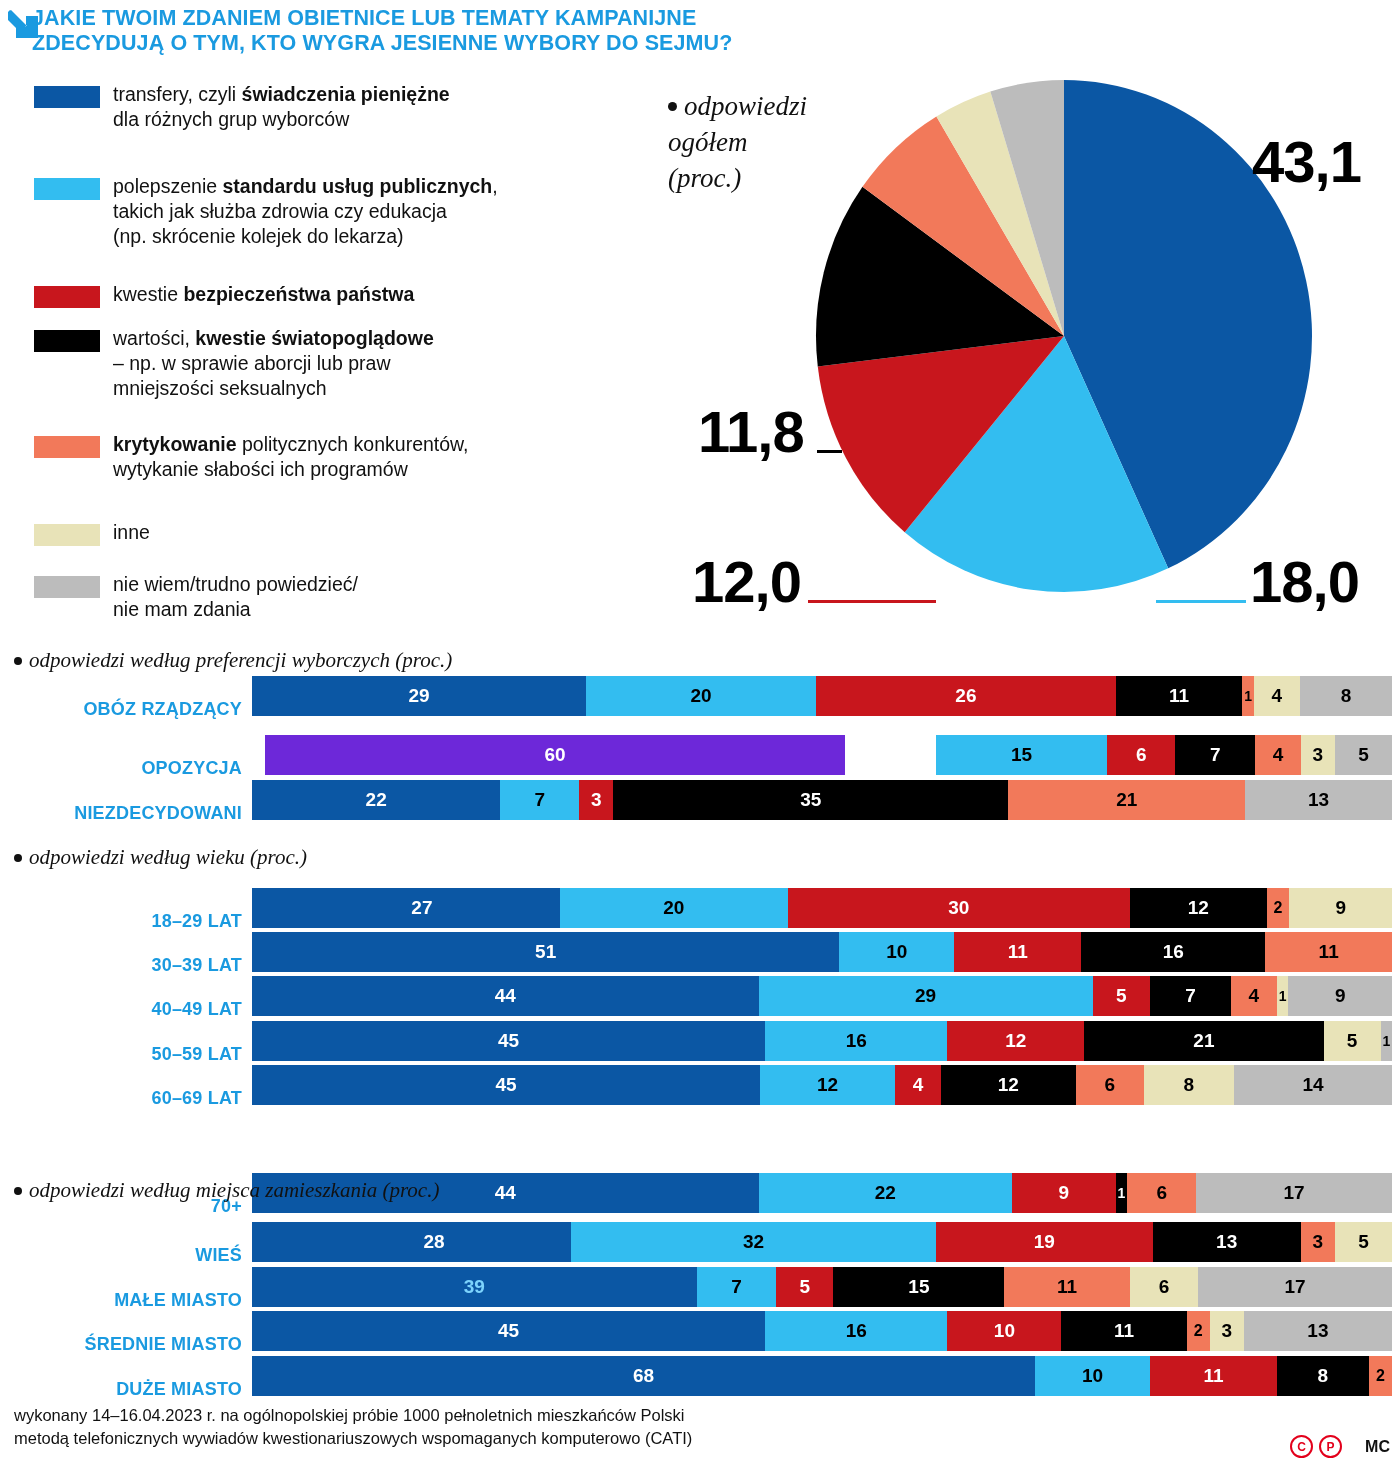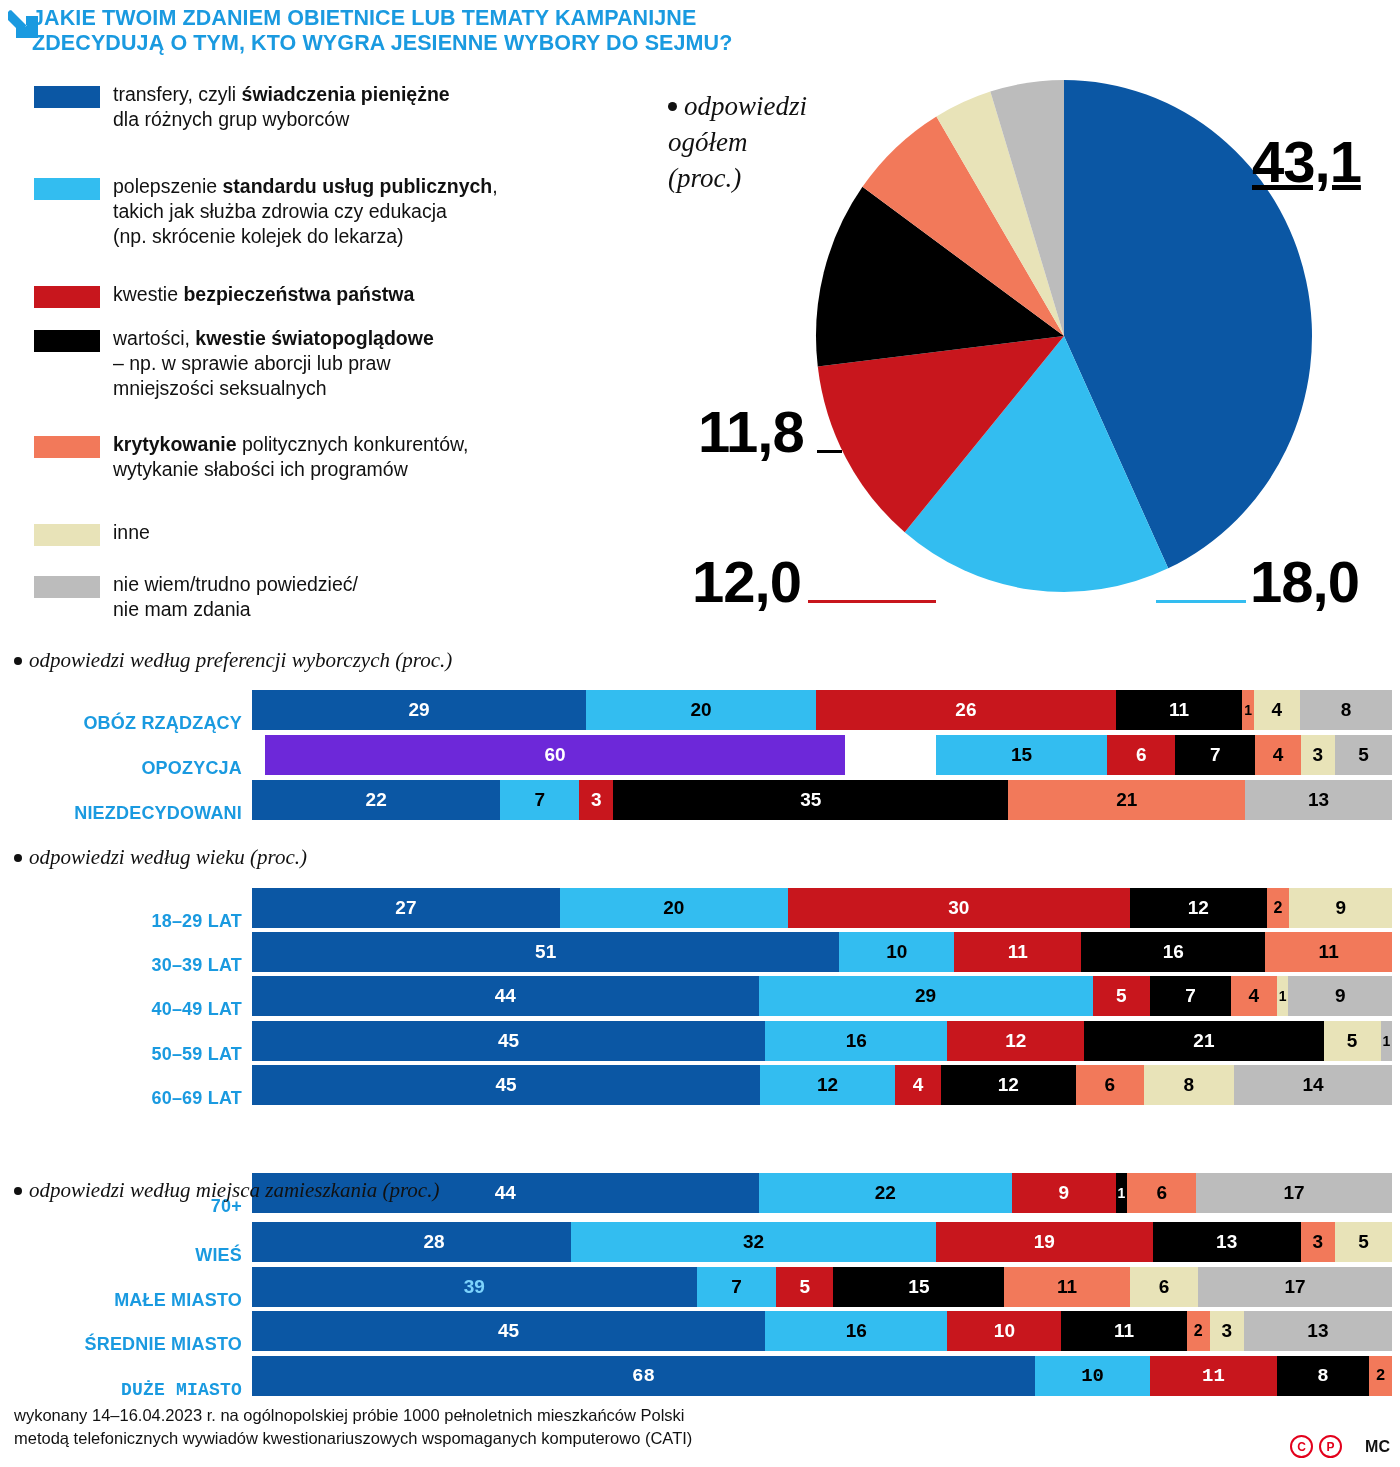--- a/index.html
+++ b/index.html
@@ -146,39 +146,39 @@
   <svg class="pie-svg" id="pie-svg" width="540" height="520" viewBox="0 0 540 520">
       <path d="M256,258 L256,2 A248,256 0 0 1 360.1812606461279,490.316012682526 Z" fill="#0b57a4"></path>
       <path d="M256,258 L360.1812606461279,490.316012682526 A248,256 0 0 1 96.72134201220697,454.2222097431935 Z" fill="#33bdf0"></path>
       <path d="M256,258 L96.72134201220697,454.2222097431935 A248,256 0 0 1 9.765114066686209,288.4888729842865 Z" fill="#c8161d"></path>
       <path d="M256,258 L9.765114066686209,288.4888729842865 A248,256 0 0 1 54.45184722059287,108.83123720484429 Z" fill="#000000"></path>
       <path d="M256,258 L54.45184722059287,108.83123720484429 A248,256 0 0 1 128.4189956221867,38.47317601442484 Z" fill="#f2795a"></path>
       <path d="M256,258 L128.4189956221867,38.47317601442484 A248,256 0 0 1 182.33368776889574,13.554676544859262 Z" fill="#e8e3b8"></path>
       <path d="M256,258 L182.33368776889574,13.554676544859262 A248,256 0 0 1 256.0000000000004,2 Z" fill="#bcbcbc"></path>
     </svg>
   <div id="pie-labels">
-      <div class="pie-label big" style="left: 592px; top: 58px; text-decoration: underline;">43,1</div>
+      <div class="pie-label big" style="left: 592px; top: 58px;">43,1</div>
       <div class="leader" style="left: 497px; top: 110px; width: 90px; background: rgb(11, 87, 164);"></div>
       <div class="pie-label big" style="left: 590px; top: 478px;">18,0</div>
       <div class="leader" style="left: 496px; top: 530px; width: 90px; background: rgb(51, 189, 240);"></div>
       <div class="pie-label big" style="left: 32px; top: 478px;">12,0</div>
       <div class="leader" style="left: 148px; top: 530px; width: 128px; background: rgb(200, 22, 29);"></div>
       <div class="pie-label big" style="left: 38px; top: 328px;">11,8</div>
       <div class="leader" style="left: 157px; top: 380px; width: 25px; background: rgb(0, 0, 0);"></div>
       <div class="pie-label small" style="left: 190px; top: 258px;">6,5</div>
       <div class="pie-label small" style="left: 195px; top: 196px;">3,8</div>
       <div class="pie-label small" style="left: 210px; top: 153px;">4,8</div>
     </div>
 </div>
 
 <div class="section-head" style="top:648px">
   <span class="dot"></span><span>odpowiedzi według preferencji wyborczych (proc.)</span>
 </div>
 <div id="bars-preferencje">
-    <div class="row" style="top: 690px;">
+    <div class="row" style="top: 676px;">
       <div class="row-label">OBÓZ RZĄDZĄCY</div>
       <div class="bar">
         <div class="seg" style="left: 0px; width: 333.939px; background: rgb(11, 87, 164); color: rgb(255, 255, 255);">29</div>
         <div class="seg" style="left: 333.939px; width: 230.303px; background: rgb(51, 189, 240); color: rgb(0, 0, 0);">20</div>
         <div class="seg" style="left: 564.242px; width: 299.394px; background: rgb(200, 22, 29); color: rgb(255, 255, 255);">26</div>
         <div class="seg" style="left: 863.636px; width: 126.667px; background: rgb(0, 0, 0); color: rgb(255, 255, 255);">11</div>
         <div class="seg" style="left: 990.303px; width: 11.5152px; background: rgb(242, 121, 90); color: rgb(0, 0, 0); font-size: 14px;">1</div>
         <div class="seg" style="left: 1001.82px; width: 46.0606px; background: rgb(232, 227, 184); color: rgb(0, 0, 0);">4</div>
         <div class="seg" style="left: 1047.88px; width: 92.1212px; background: rgb(188, 188, 188); color: rgb(0, 0, 0);">8</div>
       </div>
@@ -208,21 +208,21 @@
     </div>
   </div>
 
 <div class="section-head" style="top:845px">
   <span class="dot"></span><span>odpowiedzi według wieku (proc.)</span>
 </div>
 <div id="bars-wiek">
     <div class="row" style="top: 888px;">
       <div class="row-label">18–29 LAT</div>
       <div class="bar">
-        <div class="seg" style="left: 0px; width: 307.8px; background: rgb(11, 87, 164); color: rgb(255, 255, 255);">27</div>
+        <div class="seg" style="left: 0px; width: 307.8px; background: rgb(11, 87, 164); color: rgb(255, 255, 255); padding-left: 16px;">27</div>
         <div class="seg" style="left: 307.8px; width: 228px; background: rgb(51, 189, 240); color: rgb(0, 0, 0);">20</div>
         <div class="seg" style="left: 535.8px; width: 342px; background: rgb(200, 22, 29); color: rgb(255, 255, 255);">30</div>
         <div class="seg" style="left: 877.8px; width: 136.8px; background: rgb(0, 0, 0); color: rgb(255, 255, 255);">12</div>
         <div class="seg" style="left: 1014.6px; width: 22.8px; background: rgb(242, 121, 90); color: rgb(0, 0, 0); font-size: 16px;">2</div>
         <div class="seg" style="left: 1037.4px; width: 102.6px; background: rgb(232, 227, 184); color: rgb(0, 0, 0);">9</div>
       </div>
     </div>
     <div class="row" style="top: 932px;">
       <div class="row-label">30–39 LAT</div>
       <div class="bar">
@@ -313,21 +313,21 @@
       <div class="bar">
         <div class="seg" style="left: 0px; width: 513px; background: rgb(11, 87, 164); color: rgb(255, 255, 255);">45</div>
         <div class="seg" style="left: 513px; width: 182.4px; background: rgb(51, 189, 240); color: rgb(0, 0, 0);">16</div>
         <div class="seg" style="left: 695.4px; width: 114px; background: rgb(200, 22, 29); color: rgb(255, 255, 255);">10</div>
         <div class="seg" style="left: 809.4px; width: 125.4px; background: rgb(0, 0, 0); color: rgb(255, 255, 255);">11</div>
         <div class="seg" style="left: 934.8px; width: 22.8px; background: rgb(242, 121, 90); color: rgb(0, 0, 0); font-size: 16px;">2</div>
         <div class="seg" style="left: 957.6px; width: 34.2px; background: rgb(232, 227, 184); color: rgb(0, 0, 0);">3</div>
         <div class="seg" style="left: 991.8px; width: 148.2px; background: rgb(188, 188, 188); color: rgb(0, 0, 0);">13</div>
       </div>
     </div>
-    <div class="row" style="top: 1356px; font-family: Liberation Mono, monospace;">
+    <div class="row" style="top: 1356px;">
       <div class="row-label">DUŻE MIASTO</div>
       <div class="bar">
         <div class="seg" style="left: 0px; width: 783.03px; background: rgb(11, 87, 164); color: rgb(255, 255, 255);">68</div>
         <div class="seg" style="left: 783.03px; width: 115.152px; background: rgb(51, 189, 240); color: rgb(0, 0, 0);">10</div>
         <div class="seg" style="left: 898.182px; width: 126.667px; background: rgb(200, 22, 29); color: rgb(255, 255, 255);">11</div>
         <div class="seg" style="left: 1024.85px; width: 92.1212px; background: rgb(0, 0, 0); color: rgb(255, 255, 255);">8</div>
         <div class="seg" style="left: 1116.97px; width: 23.0303px; background: rgb(242, 121, 90); color: rgb(0, 0, 0); font-size: 16px;">2</div>
       </div>
     </div>
   </div>

